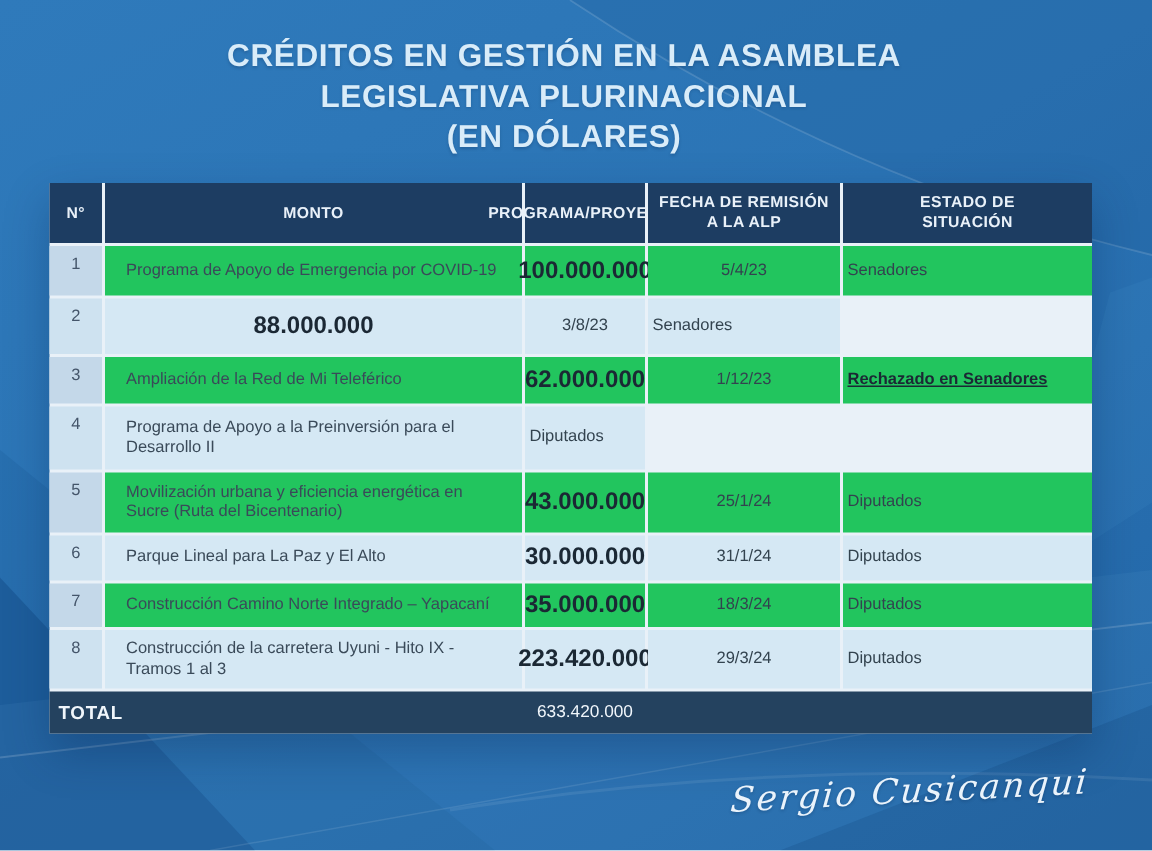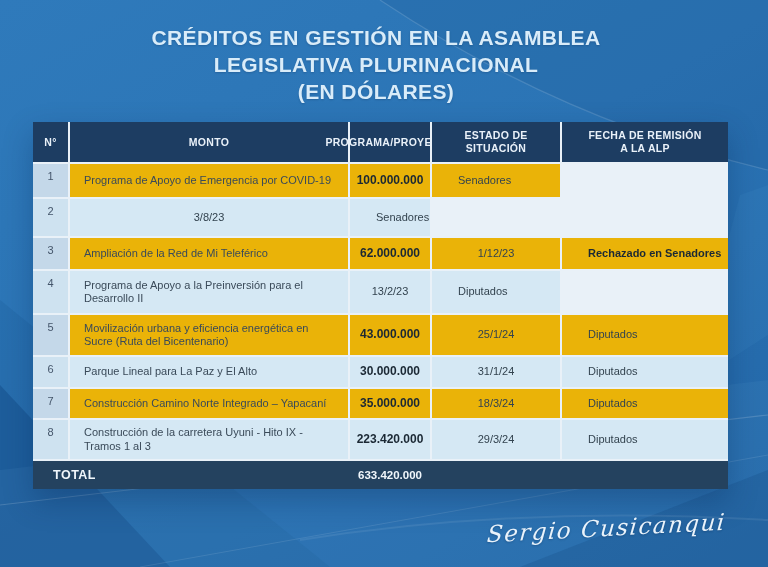--- a/index.html
+++ b/index.html
@@ -42,47 +42,47 @@
     font-weight: bold; font-size: 10.5px; line-height: 13px;
     letter-spacing: 0.3px;
     justify-content: center; text-align: center;
     white-space: pre-line;
   }
 
   .trow .cell {
     color: #3a4a59; font-size: 11px; line-height: 13.5px;
     background: #d0e3f1;
   }
-  .trow.odd .cell  { background: #eab308; }
+  .trow.odd .cell  { background: #22c55e; }
   .trow.even .cell { background: #d5e8f4; }
 
   .cell.num {
     justify-content: center; align-items: flex-start;
     padding-top: 6px; font-size: 11px; color: #44556a;
   }
   .trow.odd .cell.num  { background: #c4d8e9; }
   .trow.even .cell.num { background: #cee2f0; }
 
   .cell.prog   { padding: 4px 10px 4px 14px; text-align: left; }
-  .cell.monto  { justify-content: center; font-weight: bold; color: #1b2834; font-size: 12px; }
+  .cell.monto  { justify-content: center; font-weight: bold; color: #1b2834; font-size: 16px; }
   .cell.fecha  { justify-content: center; color: #33434f; }
-  .cell.estado { padding-left: 26px; color: #33434f; }
-  .cell.estado.bold { font-weight: bold; color: #1b2834; }
+  .cell.estado { padding-left: 3px; color: #33434f; }
+  .cell.estado.bold { font-weight: bold; color: #1b2834; text-decoration: underline; }
 
   .total-row {
     background: #24425f; color: #f0f6fb; height: 28px;
   }
   .total-row .cell { background: transparent; }
   .total-row .label {
-    grid-column: 1 / 3; padding-left: 20px;
+    grid-column: 1 / 3; padding-left: 6px;
     font-weight: bold; font-size: 12.5px; letter-spacing: 0.5px;
   }
   .total-row .amount {
     grid-column: 3 / 4; justify-content: center;
-    font-weight: bold; font-size: 11.5px;
+    font-weight: normal; font-size: 11.5px;
   }
 
   
   .signature {
     position: absolute; right: 42px; bottom: 26px;
     font-family: "DejaVu Serif", serif; font-style: italic;
     font-size: 23px; color: #eaf3fb; letter-spacing: 1.5px;
     transform: rotate(-3deg) skewX(-8deg);
     text-shadow: 0 1px 2px rgba(10,40,80,0.3);
   }
@@ -110,51 +110,52 @@
     <div>LEGISLATIVA PLURINACIONAL</div>
     <div>(EN DÓLARES)</div>
   </header>
 
   <div class="table">
 
     <div class="grid-row thead" style="height:40px">
       <div class="cell">N°</div>
       <div class="cell">MONTO</div>
       <div class="cell">PROGRAMA/PROYECTO</div>
+      <div class="cell">FECHA DE REMISIÓN
+A LA ALP</div>
       <div class="cell">ESTADO DE
 SITUACIÓN</div>
-      <div class="cell">FECHA DE REMISIÓN
-A LA ALP</div>
     </div>
 
     <div class="grid-row trow odd" style="height:33px">
       <div class="cell num">1</div>
       <div class="cell prog">Programa de Apoyo de Emergencia por COVID-19</div>
       <div class="cell monto">100.000.000</div>
+      <div class="cell fecha">5/4/23</div>
       <div class="cell estado">Senadores</div>
     </div>
 
     <div class="grid-row trow even" style="height:37px">
       <div class="cell num">2</div>
+      <div class="cell monto">88.000.000</div>
       <div class="cell fecha">3/8/23</div>
       <div class="cell estado">Senadores</div>
     </div>
 
     <div class="grid-row trow odd" style="height:31px">
       <div class="cell num">3</div>
       <div class="cell prog">Ampliación de la Red de Mi Teleférico</div>
       <div class="cell monto">62.000.000</div>
       <div class="cell fecha">1/12/23</div>
       <div class="cell estado bold">Rechazado en Senadores</div>
     </div>
 
     <div class="grid-row trow even" style="height:42px">
       <div class="cell num">4</div>
       <div class="cell prog">Programa de Apoyo a la Preinversión para el Desarrollo II</div>
-      <div class="cell fecha">13/2/23</div>
       <div class="cell estado">Diputados</div>
     </div>
 
     <div class="grid-row trow odd" style="height:40px">
       <div class="cell num">5</div>
       <div class="cell prog">Movilización urbana y eficiencia energética en Sucre (Ruta del Bicentenario)</div>
       <div class="cell monto">43.000.000</div>
       <div class="cell fecha">25/1/24</div>
       <div class="cell estado">Diputados</div>
     </div>

